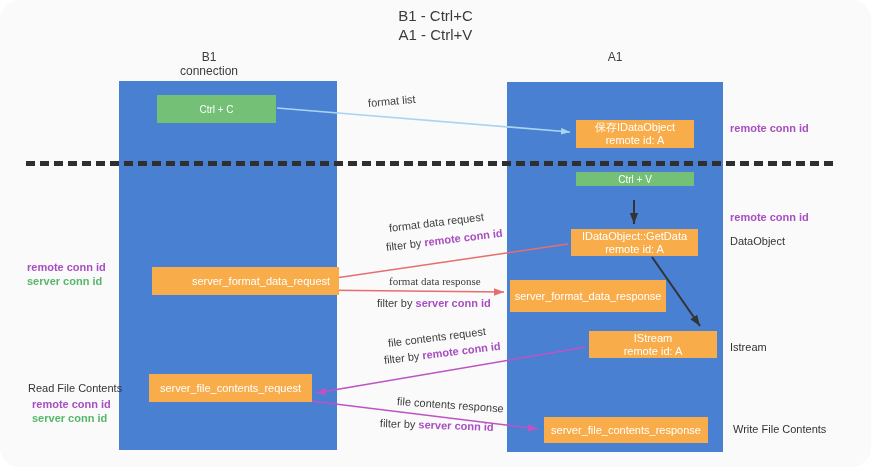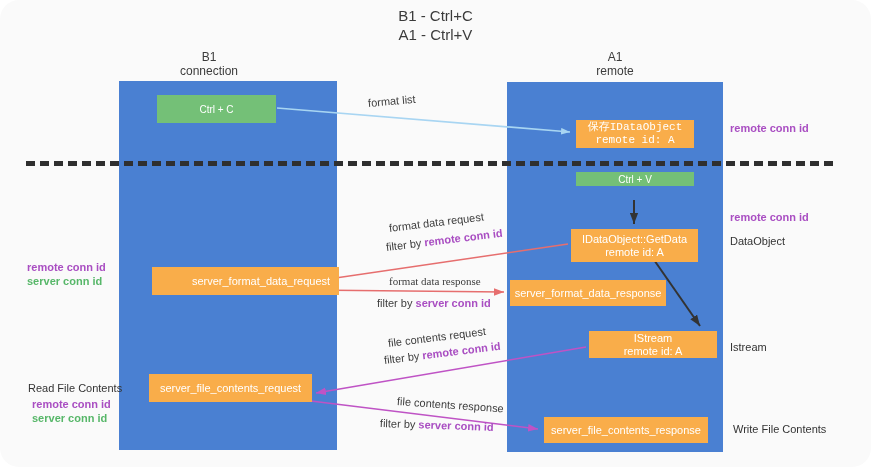--- a/index.html
+++ b/index.html
@@ -45,21 +45,20 @@
     <div>B1 - Ctrl+C</div>
     <div>A1 - Ctrl+V</div>
   </div>
 
   <div class="col-header" style="left:100px;top:50px;width:218px;">
     <div>B1</div>
     <div>connection</div>
   </div>
   <div class="col-header" style="left:507px;top:50px;width:216px;">
     <div>A1</div>
-    <div>remote</div>
   </div>
 
   <div class="col" style="left:119px;top:81px;width:218px;height:369px;"></div>
   <div class="col" style="left:507px;top:82px;width:216px;height:370px;"></div>
 
   <div class="dashed"></div>
 
   <svg class="arrows" width="871" height="467" viewBox="0 0 871 467">
     <defs>
       <marker id="m-blue" viewBox="0 0 8 6" refX="8" refY="3" markerWidth="9" markerHeight="7" markerUnits="userSpaceOnUse" orient="auto">
@@ -81,39 +80,39 @@
     <line x1="568" y1="244" x2="315" y2="281" stroke="#e66e6e" stroke-width="1.5" marker-end="url(#m-red)"></line>
     <line x1="309" y1="290" x2="504" y2="292" stroke="#e66e6e" stroke-width="1.5" marker-end="url(#m-red)"></line>
     <line x1="586" y1="347" x2="316" y2="393" stroke="#bf53c5" stroke-width="1.5" marker-end="url(#m-magenta)"></line>
     <line x1="311" y1="401" x2="538" y2="429" stroke="#bf53c5" stroke-width="1.5" marker-end="url(#m-magenta)"></line>
   </svg>
 
   <div class="node green" style="left:157px;top:95px;width:119px;height:28px;">
     <div>Ctrl + C</div>
   </div>
 
-  <div class="node orange" style="left:576px;top:120px;width:118px;height:28px;font-family:Liberation Mono, monospace;">
+  <div class="node orange" style="left:576px;top:120px;width:118px;height:28px;">
     <div>保存IDataObject</div>
     <div>remote id: A</div>
   </div>
 
   <div class="node green" style="left:576px;top:172px;width:118px;height:14px;">
     <div>Ctrl + V</div>
   </div>
 
-  <div class="node orange" style="left:571px;top:229px;width:127px;height:33px;">
+  <div class="node orange" style="left:571px;top:229px;width:127px;height:27px;">
     <div>IDataObject::GetData</div>
     <div>remote id: A</div>
   </div>
 
   <div class="node orange" style="left:152px;top:267px;width:156px;height:28px;padding-left:31px;">
     <div>server_format_data_request</div>
   </div>
 
-  <div class="node orange" style="left:510px;top:280px;width:156px;height:26px;">
+  <div class="node orange" style="left:510px;top:280px;width:156px;height:32px;">
     <div>server_format_data_response</div>
   </div>
 
   <div class="node orange" style="left:589px;top:331px;width:128px;height:27px;">
     <div>IStream</div>
     <div>remote id: A</div>
   </div>
 
   <div class="node orange" style="left:149px;top:374px;width:163px;height:28px;">
     <div>server_file_contents_request</div>

